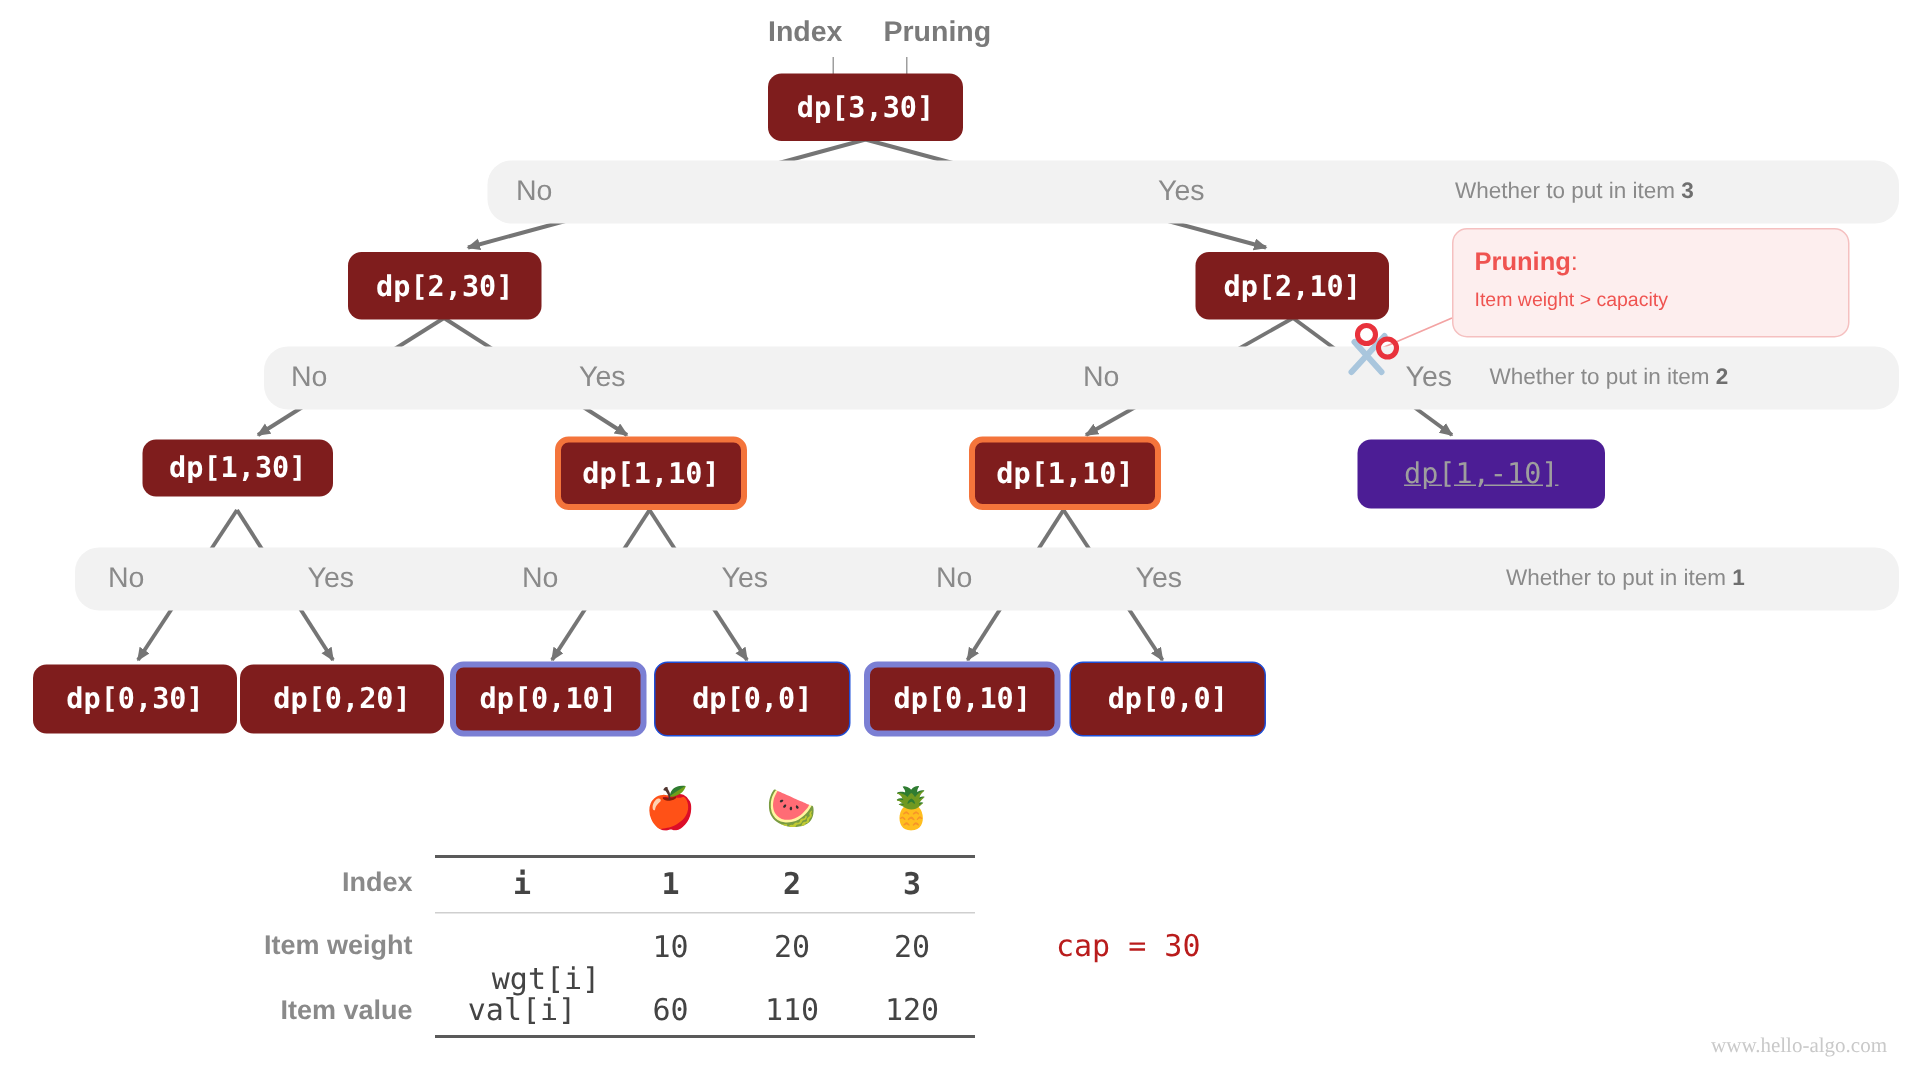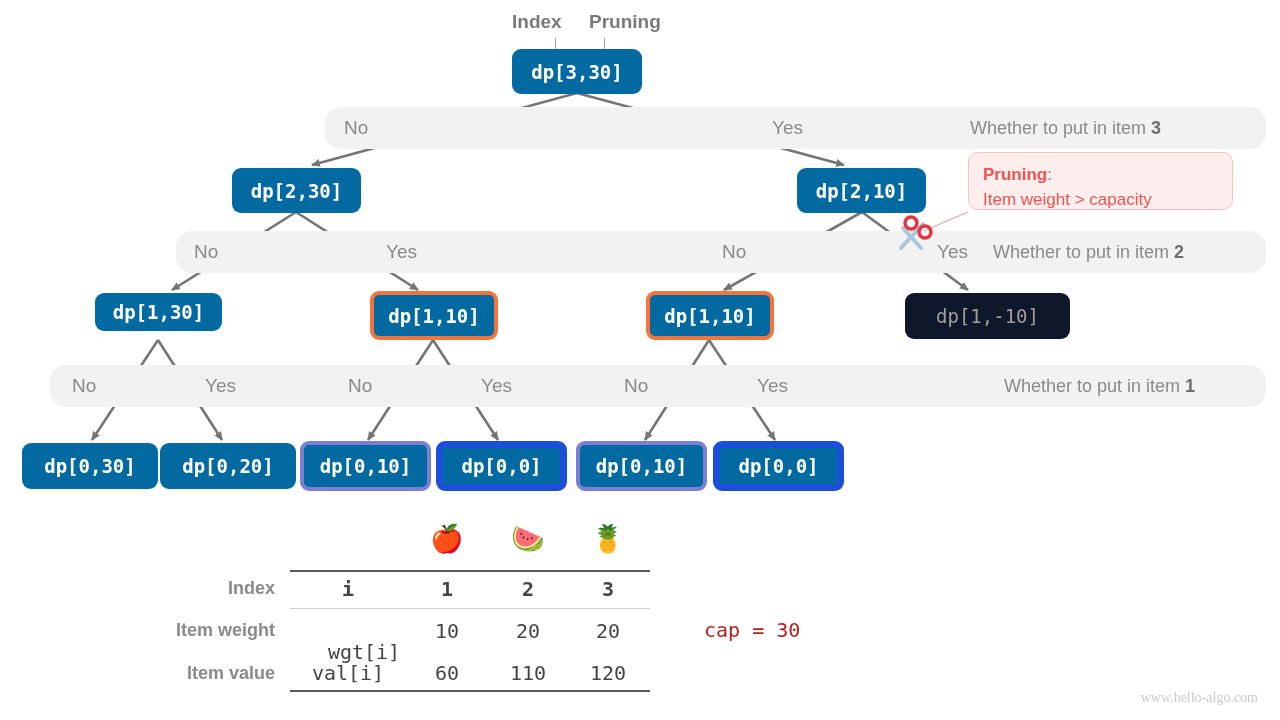--- a/index.html
+++ b/index.html
@@ -25,58 +25,58 @@
   .lvl-label{
     position:absolute;
     color:#8a8a8a;
     font-size:19px;
     line-height:42px;
     white-space:nowrap;
   }
   .lvl-q{
     position:absolute;
     color:#8a8a8a;
-    font-size:18px;
+    font-size:15px;
     line-height:42px;
     white-space:nowrap;
   }
   .lvl-q b{color:#6f6f6f;font-weight:bold;}
 
   
   .node{
     position:absolute;
-    background:#0369a1;
+    background:#7f1d1d;
     border-radius:9px;
     color:#ffffff;
     font-family:"DejaVu Sans Mono","Liberation Mono",monospace;
     font-size:19px;
     font-weight:bold;
     display:flex;
     align-items:center;
     justify-content:center;
     box-sizing:border-box;
     letter-spacing:0px;
   }
   .node.ob{border:4px solid #f4743b;}
   .node.pb{border:4px solid #7b7fd4;}
-  .node.bb{border:7px solid #1d4ed8;}
-  .node.dim{background:#0f172a;color:#9e9e9e;border:none;font-weight:normal;}
+  .node.bb{border:1px solid #1d4ed8;}
+  .node.dim{background:#4c1d95;color:#9e9e9e;border:none;font-weight:normal;text-decoration:underline;}
 
   
   #prune-box{
     position:absolute;
     background:#fdeeee;
     border:1px solid #f5c0c0;
     border-radius:10px;
     box-sizing:border-box;
     padding:9px 14px;
   }
   #prune-box .l1{color:#ef5350;font-size:17px;font-weight:bold;line-height:25px;}
   #prune-box .l1 span{font-weight:normal;}
-  #prune-box .l2{color:#ef5350;font-size:17px;line-height:25px;}
+  #prune-box .l2{color:#ef5350;font-size:13px;line-height:25px;}
 
   
   .callout{
     position:absolute;
     color:#7a7a7a;
     font-size:19px;
     font-weight:bold;
     white-space:nowrap;
   }
   .callout-tick{position:absolute;width:1px;background:#9e9e9e;}
@@ -202,21 +202,21 @@
 
   <svg style="position:absolute;left:893px;top:210px;width:46px;height:48px;" viewBox="0 0 46 48">
     <g stroke="#a9c6dd" stroke-width="4" stroke-linecap="round">
       <line x1="8" y1="38" x2="30" y2="14"></line>
       <line x1="28" y1="38" x2="10" y2="18"></line>
     </g>
     <circle cx="18" cy="13" r="6" fill="none" stroke="#e8323c" stroke-width="3.4"></circle>
     <circle cx="32" cy="22" r="6" fill="none" stroke="#e8323c" stroke-width="3.4"></circle>
   </svg>
 
-  <div id="prune-box" style="left:968px;top:152px;width:265px;height:58px;">
+  <div id="prune-box" style="left:968px;top:152px;width:265px;height:73px;">
     <div class="l1"><span style="font-weight:bold">Pruning</span><span>:</span></div>
     <div class="l2">Item weight &gt; capacity</div>
   </div>
 
   <div id="tbl">
 
     <div class="emoji" style="left:420px;top:524px;width:54px;">🍎</div>
     <div class="emoji" style="left:501px;top:524px;width:54px;">🍉</div>
     <div class="emoji" style="left:581px;top:524px;width:54px;">🍍</div>
 

